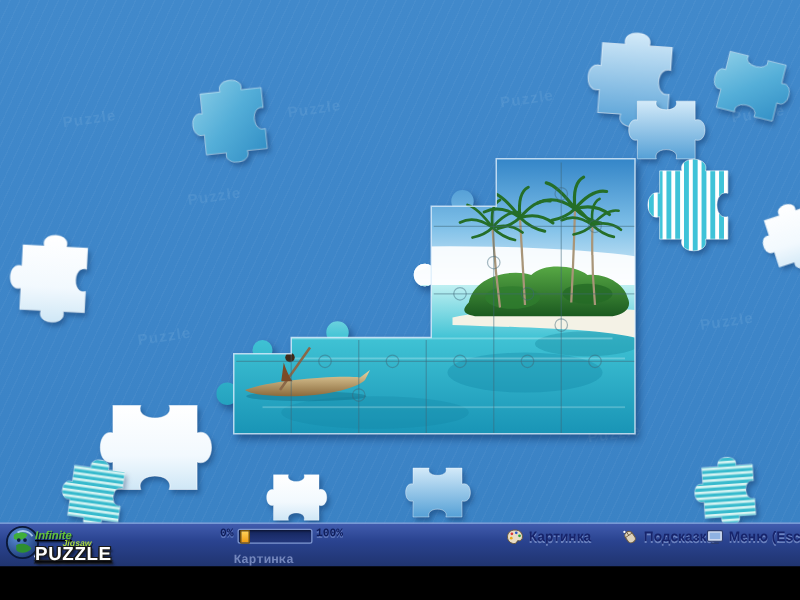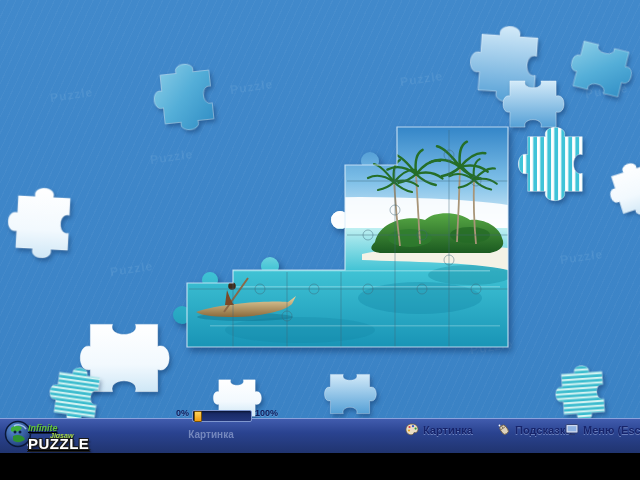--- a/index.html
+++ b/index.html
@@ -42,21 +42,21 @@
   #logo{position:absolute;left:4px;top:419px;z-index:9;display:flex;align-items:center;text-decoration:underline;}
   #logo-text{margin-left:-6px;line-height:8px;margin-top:2px;}
   #logo-line1{color:#63c238;font-style:italic;font-weight:bold;font-size:9px;
               text-shadow:1px 1px 0 #102040;display:block;}
   #logo-line2{color:#a9d63e;font-style:italic;font-weight:bold;font-size:7px;
               text-shadow:1px 1px 0 #102040;display:block;margin-left:22px;}
   #logo-line3{color:#fff;font-weight:bold;font-size:15px;letter-spacing:.5px;display:block;
               text-shadow:-1px -1px 0 #1a1a1a,1px -1px 0 #1a1a1a,-1px 1px 0 #1a1a1a,
                           1px 1px 0 #1a1a1a,2px 2px 2px rgba(0,0,0,.6);}
 
-  #slider-group{position:absolute;left:176px;top:408px;z-index:9;}
+  #slider-group{position:absolute;left:176px;top:422px;z-index:9;font-family:Liberation Mono, monospace;}
   .sl-label{font-size:9px;font-weight:bold;color:#0f1d5a;vertical-align:top;
             text-shadow:0 1px 0 rgba(160,180,230,.4);}
   #slider-track{display:inline-block;width:58px;height:10px;margin:0 3px;
             background:linear-gradient(180deg,#15265e,#23377c);
             border:1px solid #7f97cf;border-radius:2px;position:relative;
             box-shadow:inset 1px 1px 2px rgba(0,0,0,.5);cursor:pointer;}
   #slider-handle{position:absolute;top:0;width:6px;height:9px;left:1px;
             background:linear-gradient(180deg,#ffd25a,#f09c12);
             border:1px solid #7a5408;border-radius:1px;cursor:grab;}
   #slider-caption{margin-top:3px;text-align:center;width:70px;

